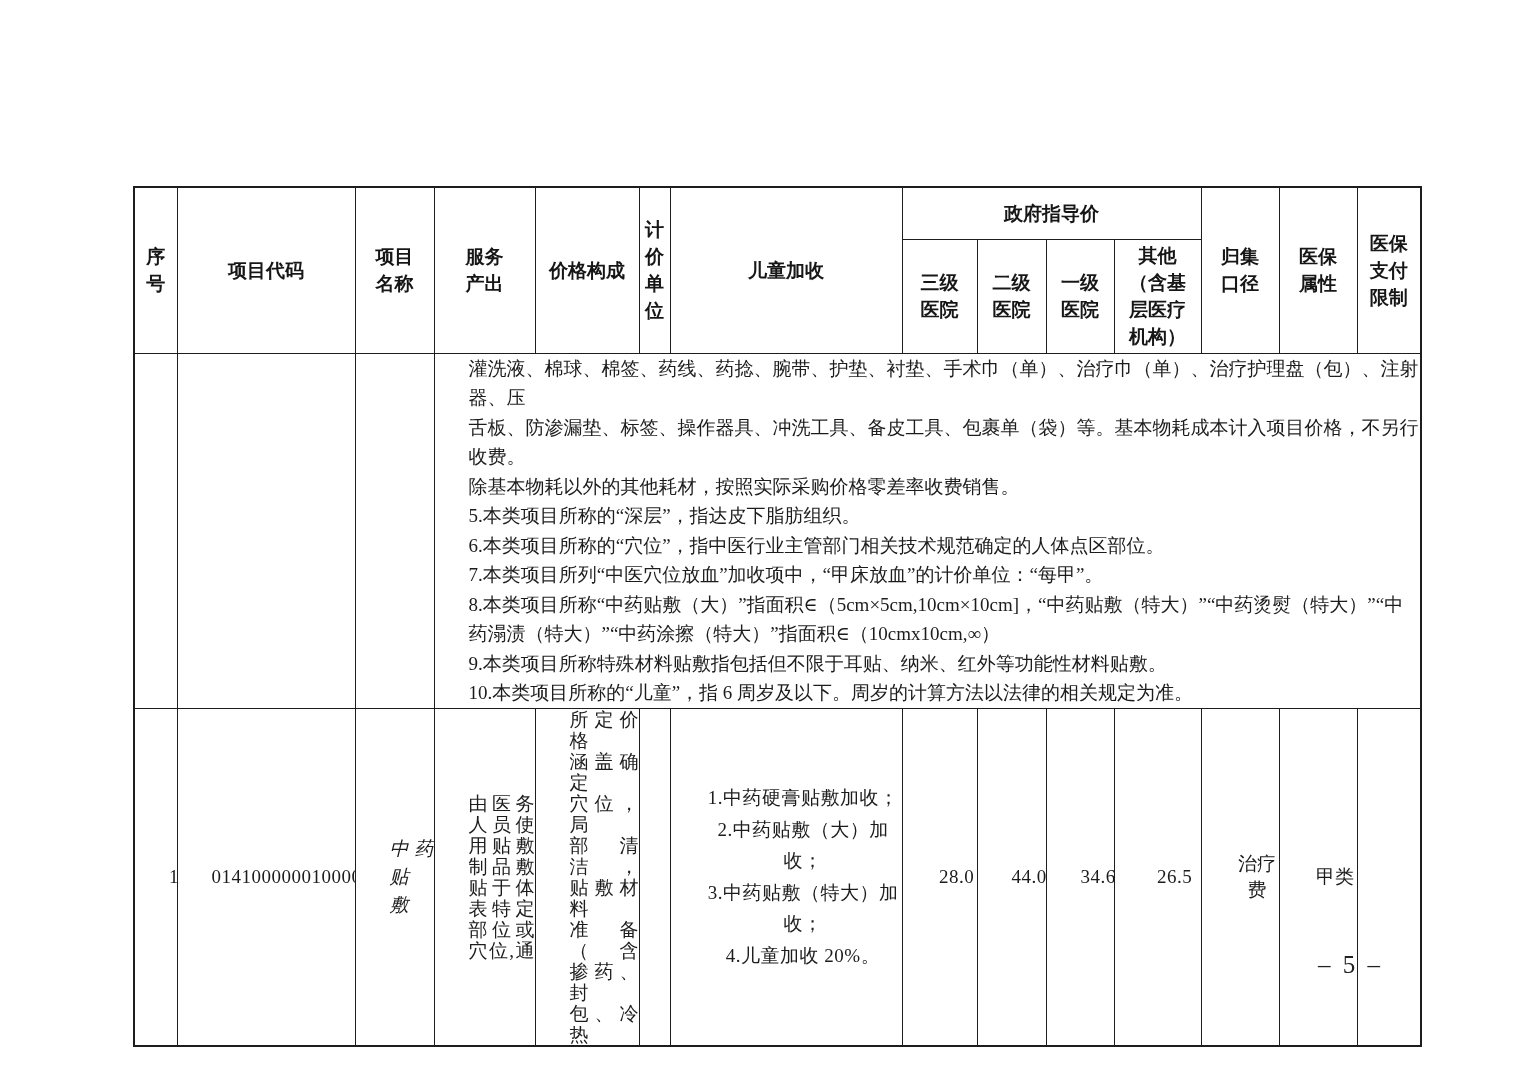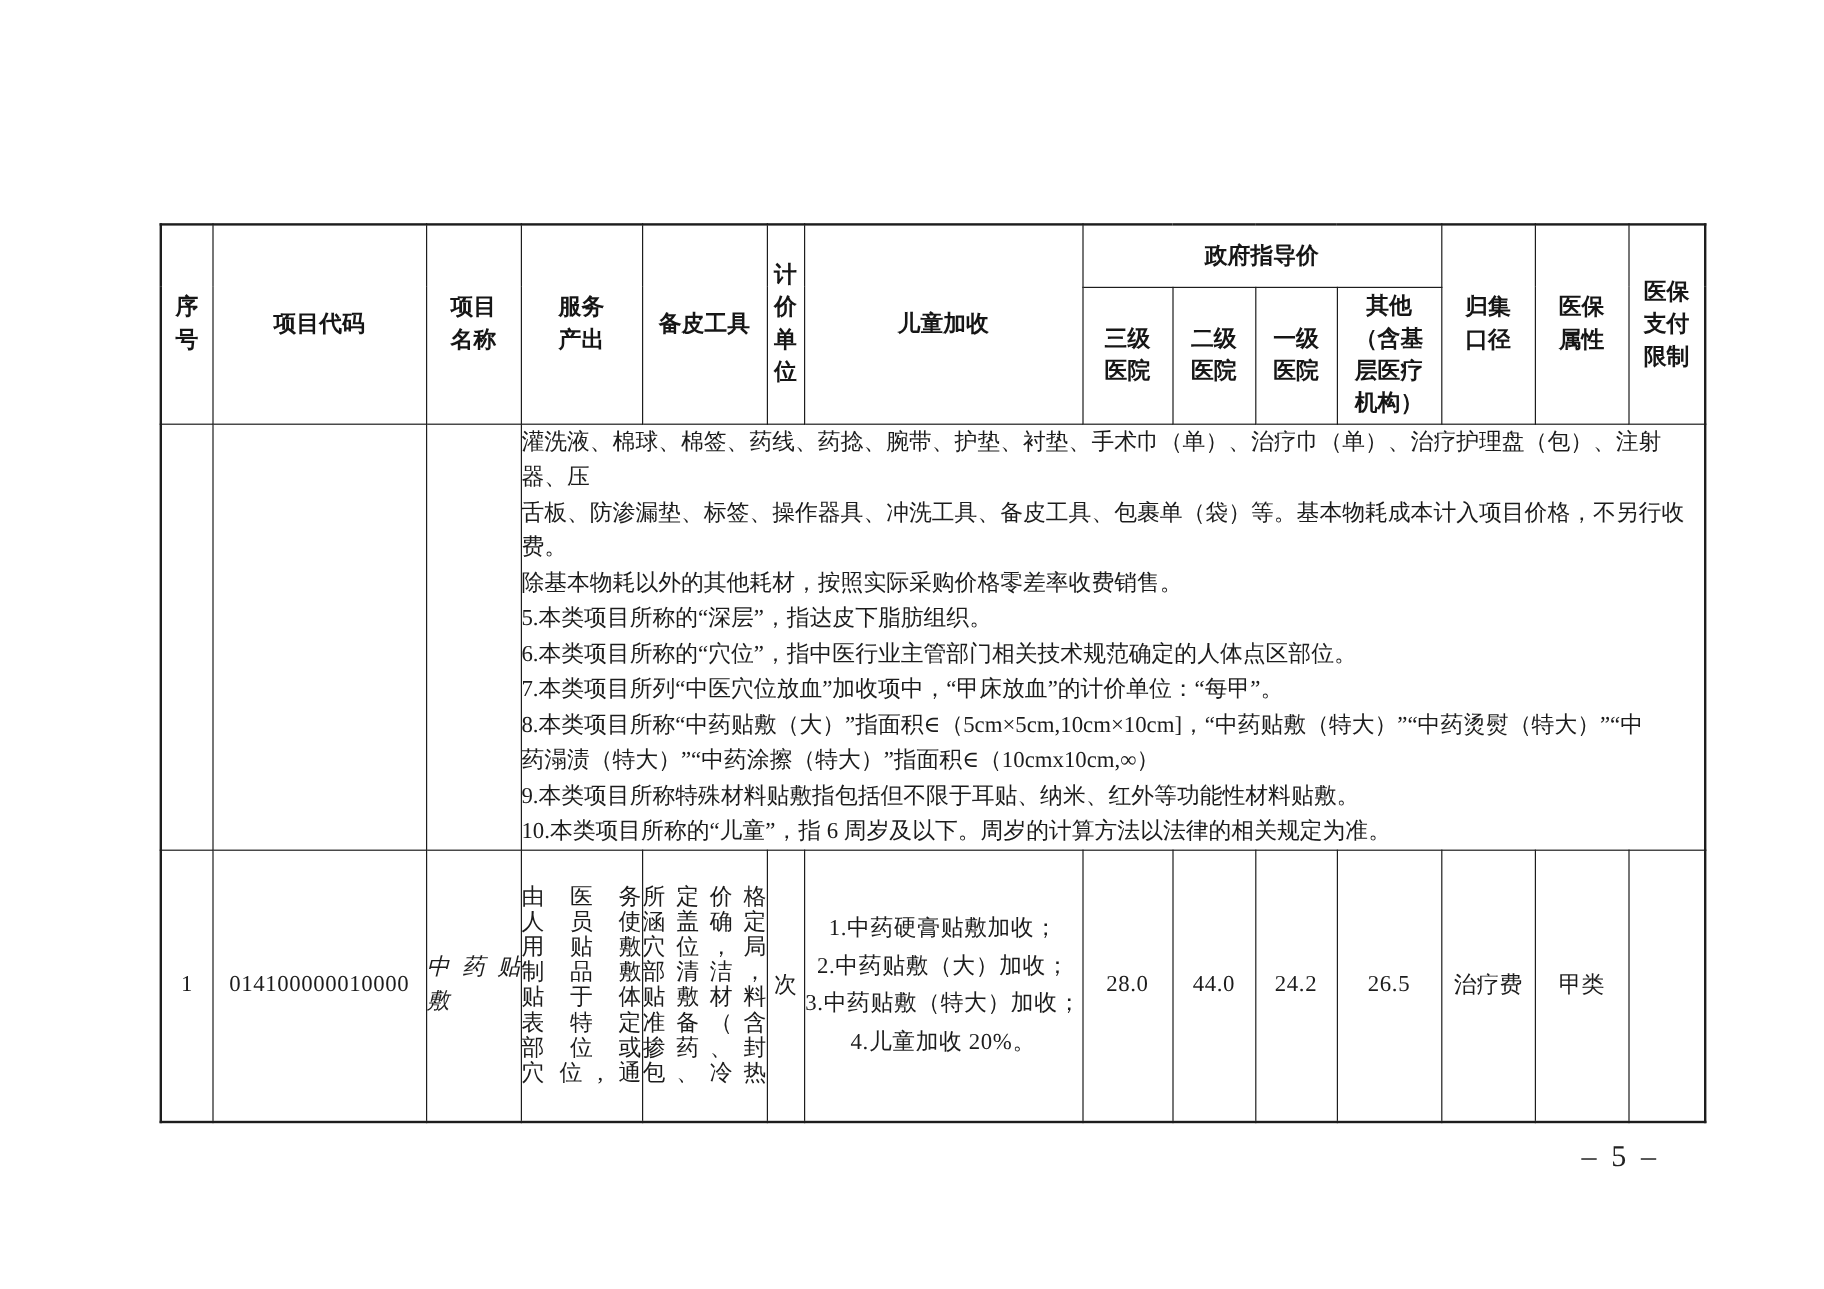--- a/index.html
+++ b/index.html
@@ -45,20 +45,21 @@
     vertical-align: top;
     text-align: left;
     font-size: 18px;
     line-height: 29.5px;
     padding: 5px 8px 0 8px;
     white-space: pre-line;
   }
   table.pricing td {
     font-size: 19px;
     vertical-align: middle;
+    padding-left: 34px;
   }
   .center { text-align: center; }
   .num {
     font-size: 20px;
     letter-spacing: 0.5px;
   }
   .wrap-top {
     vertical-align: top;
     text-align: justify;
     text-align-last: justify;
@@ -115,21 +116,21 @@
     </colgroup>
     <thead>
       <tr class="h1">
         <th rowspan="2">序
 号</th>
         <th rowspan="2">项目代码</th>
         <th rowspan="2">项目
 名称</th>
         <th rowspan="2">服务
 产出</th>
-        <th rowspan="2">备皮工具</th>
+        <th rowspan="2">价格构成</th>
         <th rowspan="2">计
 价
 单
 位</th>
         <th rowspan="2">儿童加收</th>
         <th colspan="4">政府指导价</th>
         <th rowspan="2">归集
 口径</th>
         <th rowspan="2">医保
 属性</th>
@@ -187,21 +188,21 @@
 准备（含
 掺药、封
 包、冷热</td>
         <td class="center">次</td>
         <td class="desc-cell">1.中药硬膏贴敷加收；
 2.中药贴敷（大）加收；
 3.中药贴敷（特大）加收；
 4.儿童加收 20%。</td>
         <td class="center num">28.0</td>
         <td class="center num">44.0</td>
-        <td class="center num">24.2</td>
+        <td class="center num">34.6</td>
         <td class="center num">26.5</td>
         <td class="center">治疗费</td>
         <td class="center">甲类</td>
         <td class="center"></td>
       </tr>
     </tbody>
   </table>
 
   <div class="page-number">– 5 –</div>
 

